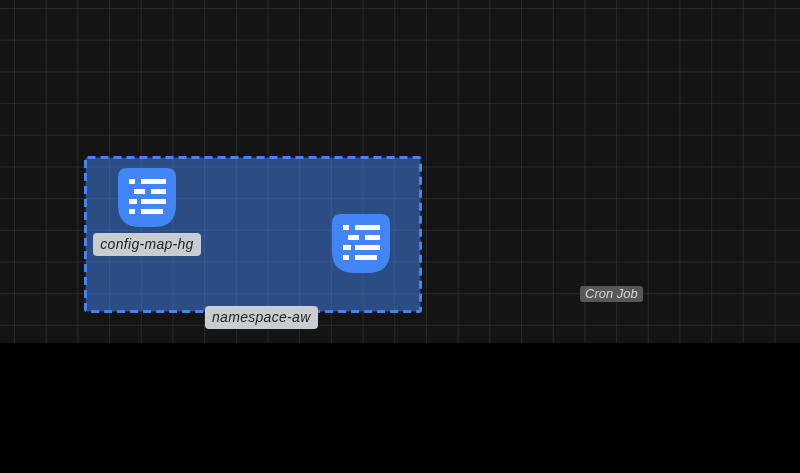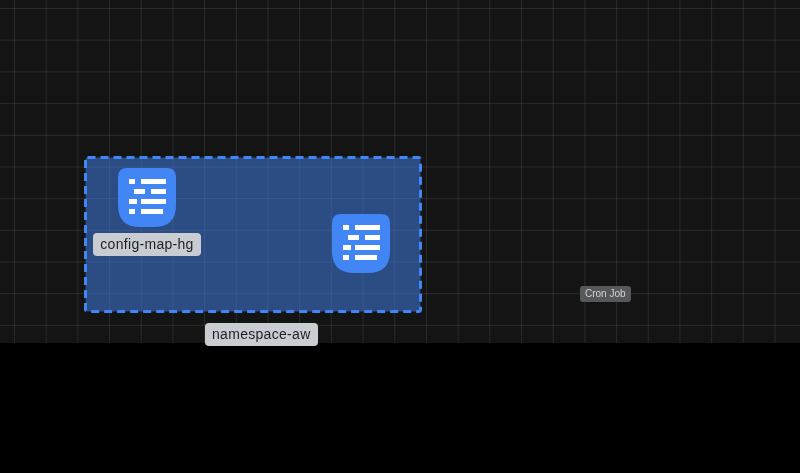--- a/index.html
+++ b/index.html
@@ -21,20 +21,21 @@
     background:#000;
   }
   .canvas{
     position:relative;width:800px;height:343px;
     background-color:var(--canvas-bg);
     background-image:
       linear-gradient(to right, var(--grid-line) 1px, transparent 1px),
       linear-gradient(to bottom, var(--grid-line) 1px, transparent 1px);
     background-size:31.7px 31.7px;
     background-position:14px 8px;
+    font-style:italic;
   }
   .ns-box{
     position:absolute;left:84px;top:156px;width:338px;height:157px;
   }
   .ns-box rect{
     fill:var(--namespace-fill);
     stroke:var(--accent-blue);
     stroke-width:3;
     stroke-dasharray:8 5;
   }
@@ -46,26 +47,26 @@
   .cm-icon{display:block;}
   .cm-icon .badge{fill:var(--icon-fill);}
   .cm-icon .bar{fill:var(--icon-glyph);}
   .chip{
     display:inline-block;margin-top:6px;
     background:var(--label-bg);color:var(--label-text);
     font-size:14px;line-height:17px;letter-spacing:0.3px;
     padding:3px 7px;border-radius:4px;white-space:nowrap;
   }
   .ns-label{
-    position:absolute;left:205px;top:323px;margin:0;
+    position:absolute;left:205px;top:306px;margin:0;
   }
   .drag-chip{
     position:absolute;left:580px;top:286px;
     background:var(--chip-bg);color:var(--chip-text);
-    font-size:10px;line-height:10px;
+    font-size:13px;line-height:10px;
     padding:3px 5px;border-radius:3px;white-space:nowrap;
   }
 </style>
 </head>
 <body>
 
 <div class="canvas">
 
   <svg class="ns-box" width="338" height="157" viewBox="0 0 338 157" xmlns="http://www.w3.org/2000/svg">
     <rect x="1.5" y="1.5" width="335" height="154" rx="2"></rect>

